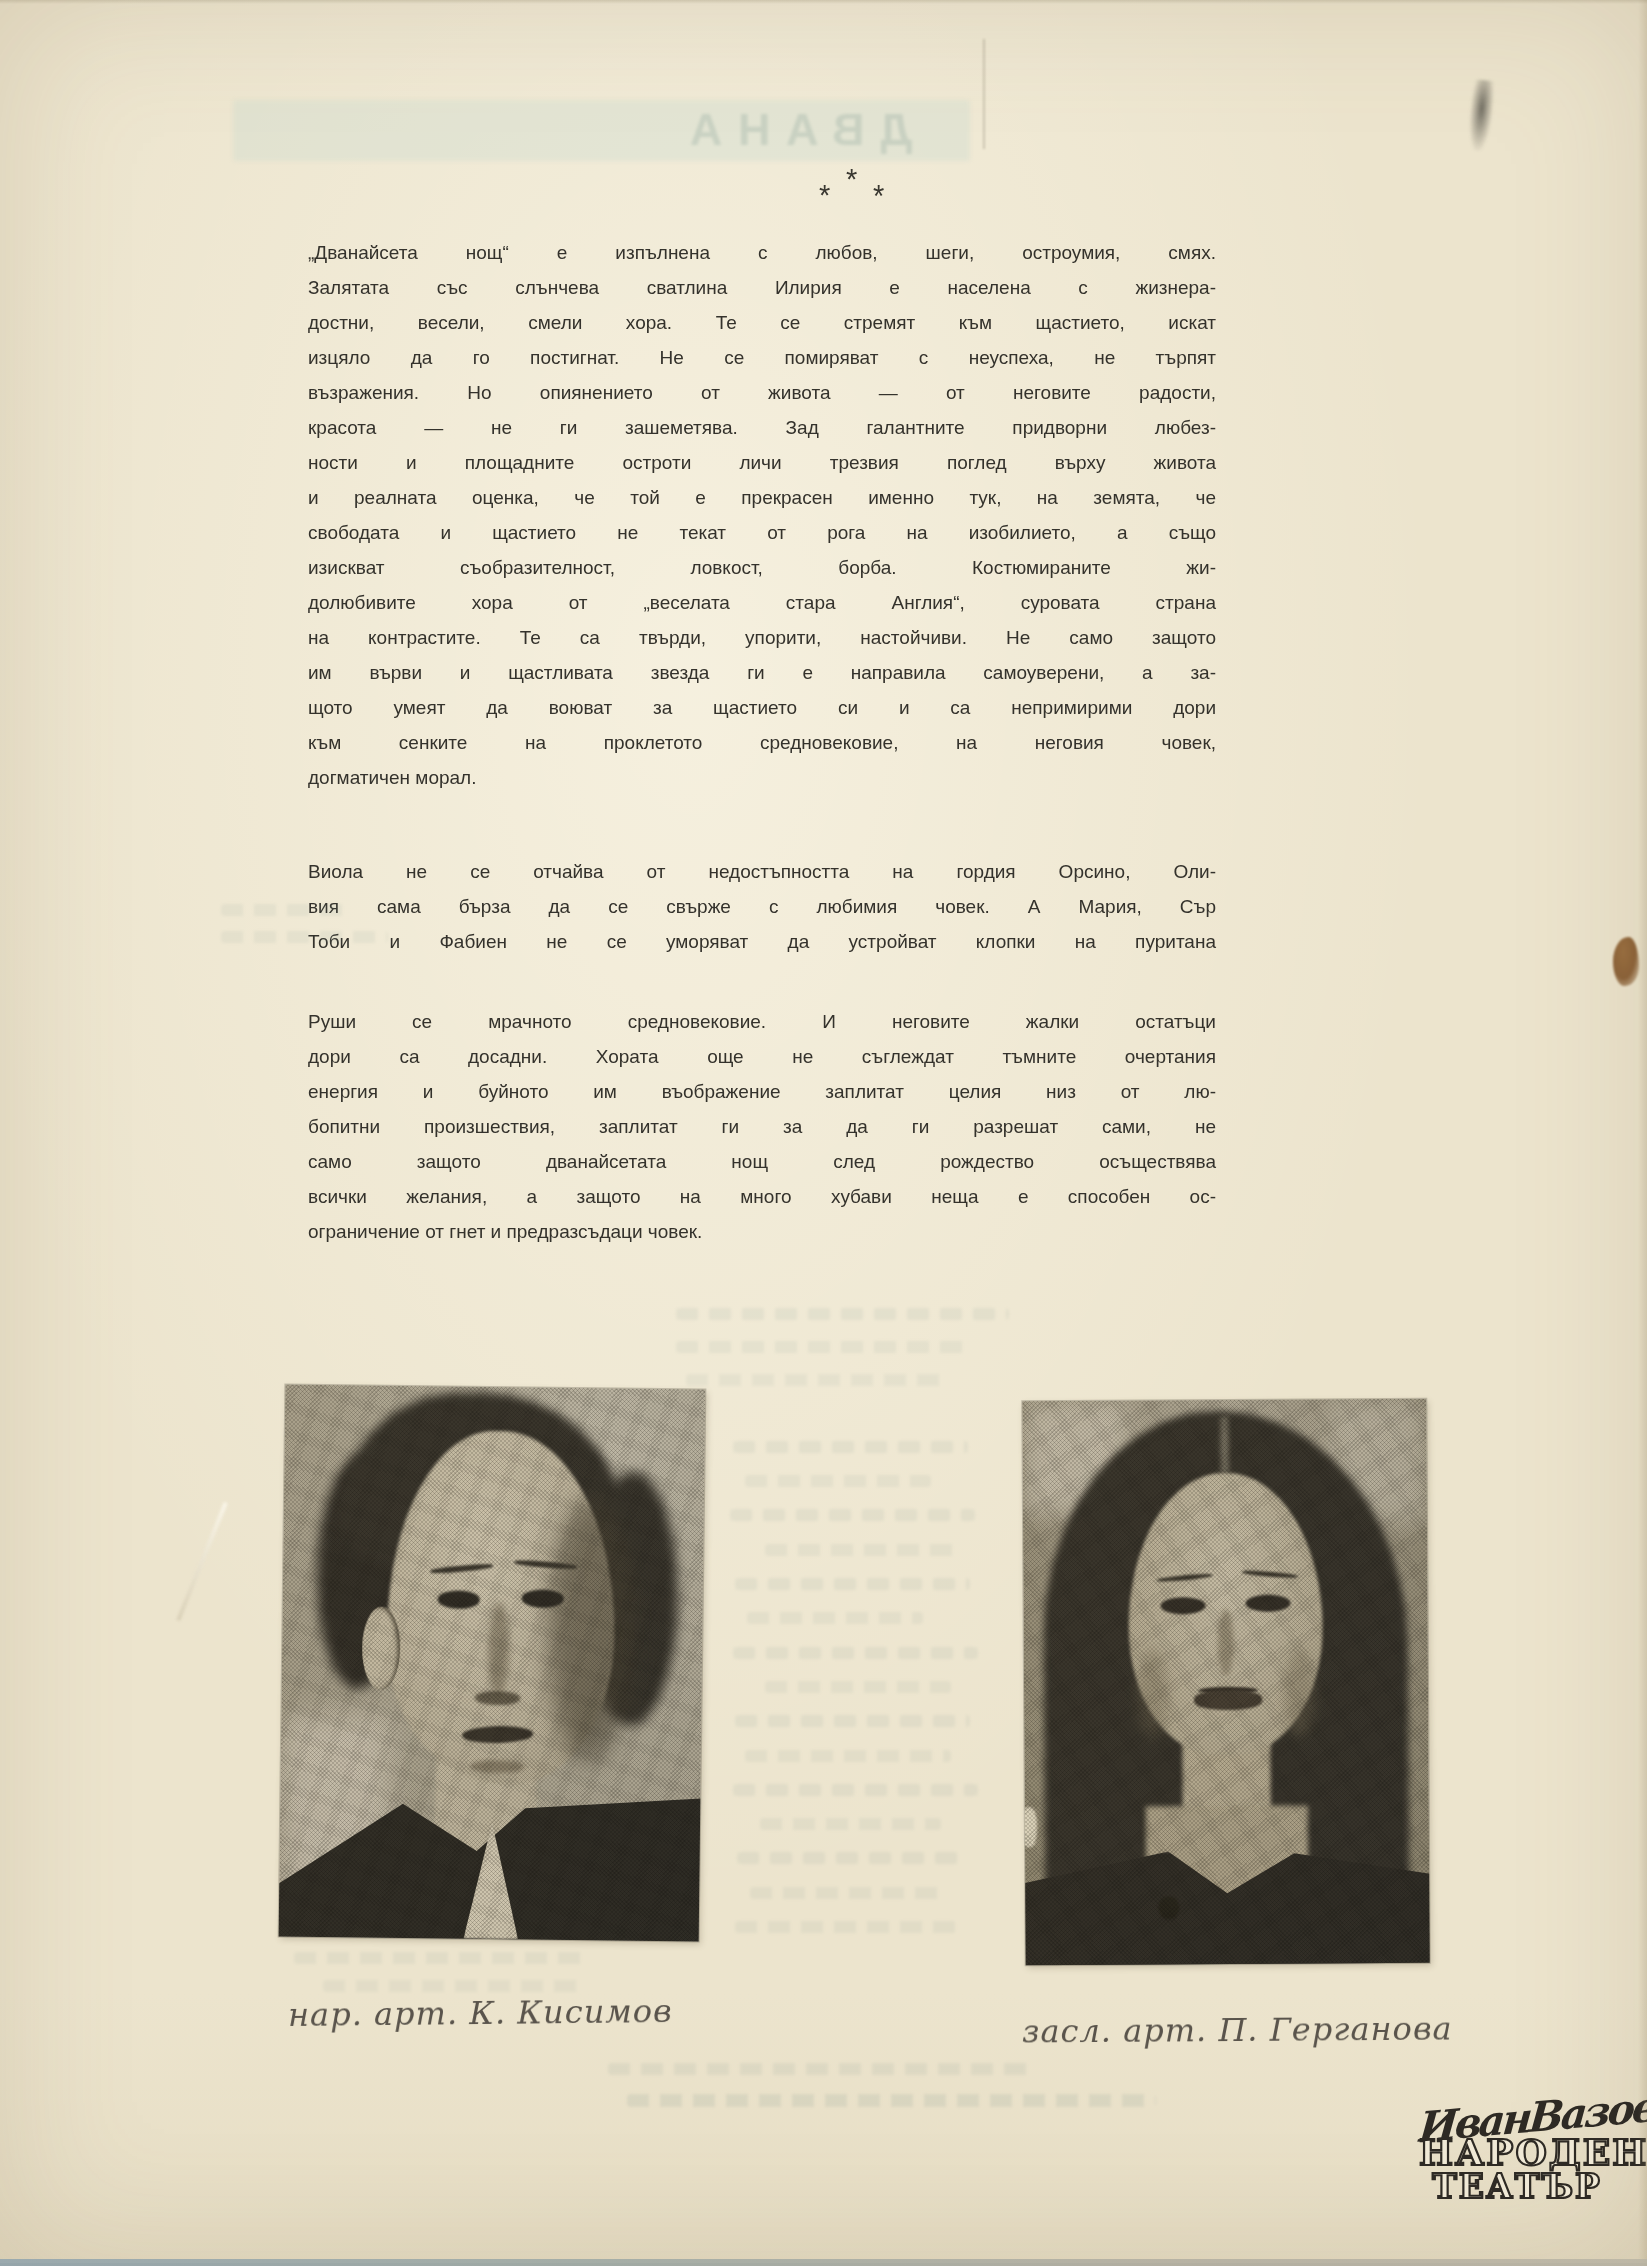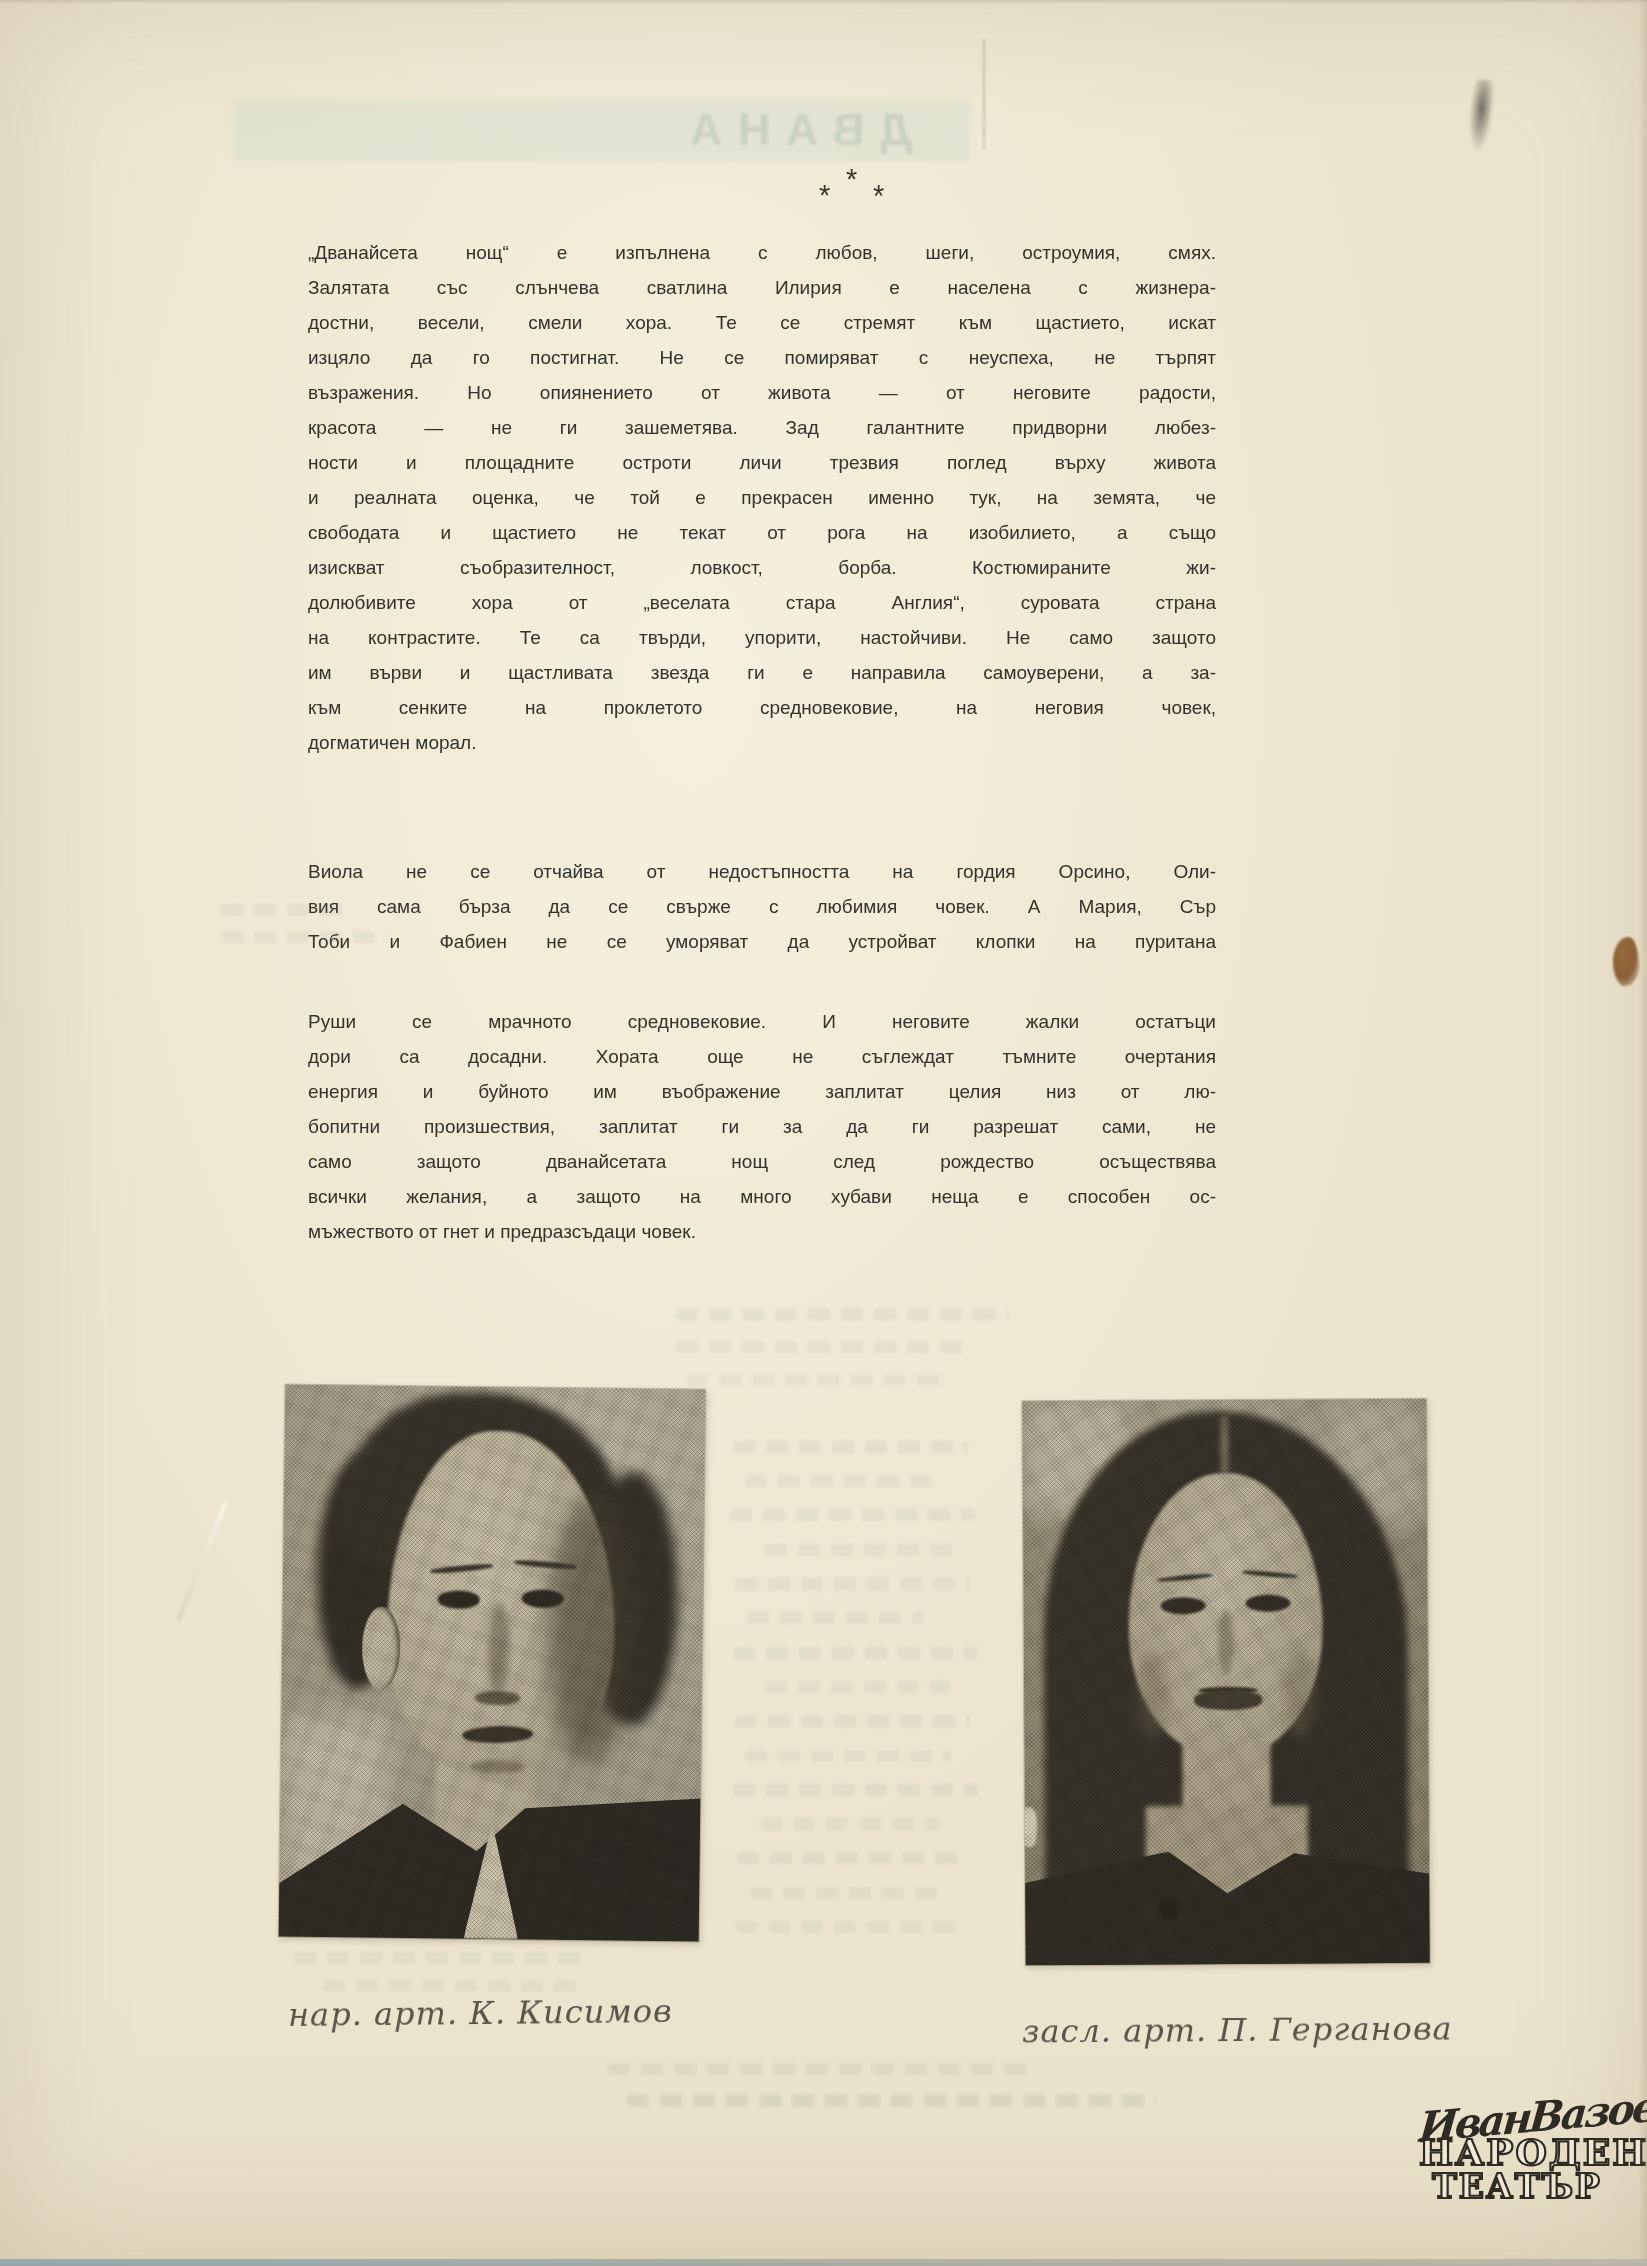--- a/index.html
+++ b/index.html
@@ -175,36 +175,37 @@
       <div class="tline">изцяло да го постигнат. Не се помиряват с неуспеха, не търпят</div>
       <div class="tline">възражения. Но опиянението от живота — от неговите радости,</div>
       <div class="tline">красота — не ги зашеметява. Зад галантните придворни любез-</div>
       <div class="tline">ности и площадните остроти личи трезвия поглед върху живота</div>
       <div class="tline">и реалната оценка, че той е прекрасен именно тук, на земята, че</div>
       <div class="tline">свободата и щастието не текат от рога на изобилието, а също</div>
       <div class="tline">изискват съобразителност, ловкост, борба. Костюмираните жи-</div>
       <div class="tline">долюбивите хора от „веселата стара Англия“, суровата страна</div>
       <div class="tline">на контрастите. Те са твърди, упорити, настойчиви. Не само защото</div>
       <div class="tline">им върви и щастливата звезда ги е направила самоуверени, а за-</div>
+      <div class="tline">щото умеят да воюват за щастието си и са непримирими дори</div>
       <div class="tline">към сенките на проклетото средновековие, на неговия човек,</div>
       <div class="tline last">догматичен морал.</div>
     </div>
   <div class="para" id="para-1">
       <div class="tline">Виола не се отчайва от недостъпността на гордия Орсино, Оли-</div>
       <div class="tline">вия сама бърза да се свърже с любимия човек. А Мария, Сър</div>
       <div class="tline">Тоби и Фабиен не се уморяват да устройват клопки на пуритана</div>
     </div>
   <div class="para" id="para-2">
       <div class="tline">Руши се мрачното средновековие. И неговите жалки остатъци</div>
       <div class="tline">дори са досадни. Хората още не съглеждат тъмните очертания</div>
       <div class="tline">енергия и буйното им въображение заплитат целия низ от лю-</div>
       <div class="tline">бопитни произшествия, заплитат ги за да ги разрешат сами, не</div>
       <div class="tline">само защото дванайсетата нощ след рождество осъществява</div>
       <div class="tline">всички желания, а защото на много хубави неща е способен ос-</div>
-      <div class="tline last">мъжеството от гнет и предразсъдаци човек.</div>
+      <div class="tline last">ограничение от гнет и предразсъдаци човек.</div>
     </div>
 
   <div class="photo" id="photo-left">
     <div class="layer bg"></div>
     <div class="layer m-lightcorner"></div>
     <div class="layer m-hair-left"></div>
     <div class="layer m-hair-right"></div>
     <div class="layer m-hair-top"></div>
     <div class="layer m-neck"></div>
     <div class="layer m-face"></div>

